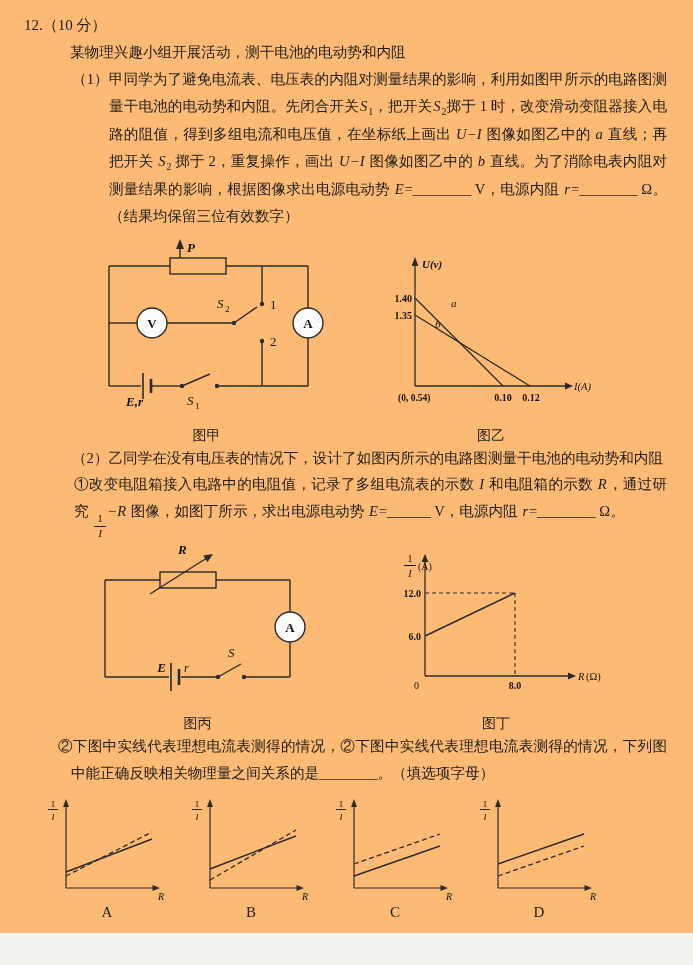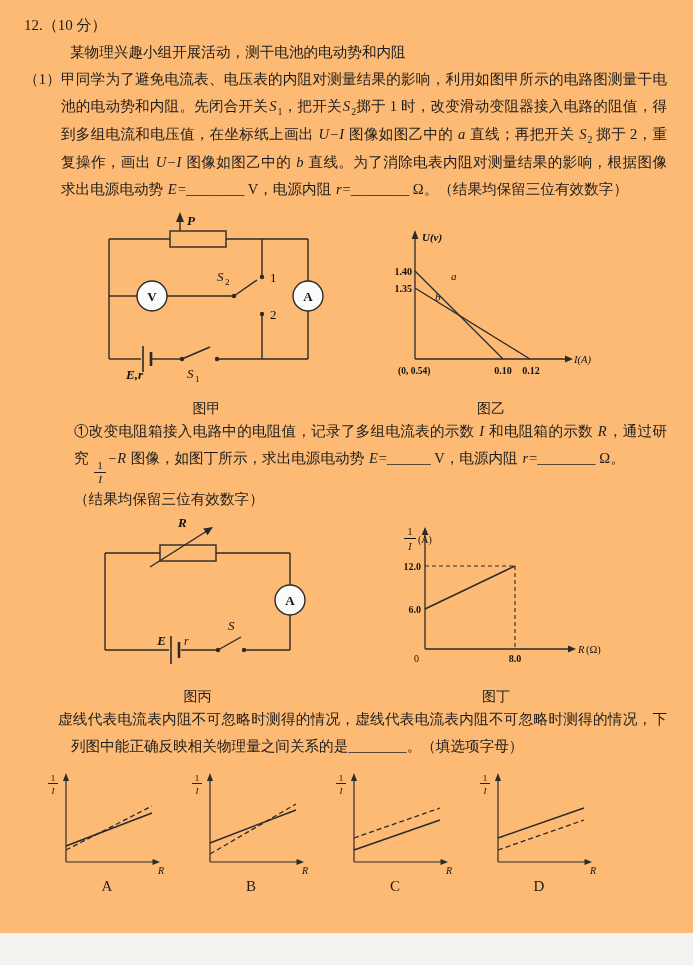--- a/index.html
+++ b/index.html
@@ -1,20 +1,20 @@
 <!DOCTYPE html>
 <html><head>
 <meta charset="utf-8">
 <style>
 *{margin:0;padding:0;box-sizing:border-box;}
 html,body{background:#f2f2ef;}
 body{width:693px;height:965px;font-family:"Liberation Serif","DejaVu Serif",serif;color:#1c1c1c;}
 .page{width:693px;height:933px;background:#fdba74;padding:12px 26px 0 24px;overflow:hidden;}
 .qnum{font-size:15px;line-height:1.8;}
-.para{font-size:14.6px;line-height:1.84;text-align:justify;}
+.para{font-size:14.6px;line-height:1.84;text-align:justify;margin-left:48px;}
 .m-intro{margin-left:46px;}
 .p-hang{padding-left:37px;text-indent:-37px;}
 .p-sub{margin-left:50px;}
 .p-sub2{margin-left:34px;padding-left:13px;text-indent:-13px;}
 .mi{font-style:italic;padding:0 1px;}
 sub.msub{font-size:0.68em;}
 .frac{display:inline-flex;flex-direction:column;align-items:center;vertical-align:-0.55em;line-height:1.15;font-size:0.78em;margin:0 2px;}
 .fnum{border-bottom:1px solid #222;padding:0 3px;}
 .fden{font-style:italic;padding:0 3px;}
 .figrow{display:flex;align-items:flex-end;}
@@ -110,26 +110,26 @@
           <text x="13" y="151" font-size="9.5" font-weight="bold">(0, 0.54)</text>
           <text x="118" y="151" font-size="10" font-weight="bold" text-anchor="middle">0.10</text>
           <text x="146" y="151" font-size="10" font-weight="bold" text-anchor="middle">0.12</text>
           <text x="189" y="140" font-size="10.5" font-style="italic">I(A)</text>
         </g>
       </svg>
       <div class="figcap">图乙</div>
     </div>
   </div>
 
+  <div class="para">（2）乙同学在没有电压表的情况下，设计了如图丙所示的电路图测量干电池的电动势和内阻</div>
 
   <div class="para p-sub">①改变电阻箱接入电路中的电阻值，记录了多组电流表的示数 <span class="mi">I</span> 和电阻箱的示数 <span class="mi">R</span>，通过研究 <span class="frac">
         <span class="fnum">1</span>
         <span class="fden">I</span>
       </span>−<span class="mi">R</span> 图像，如图丁所示，求出电源电动势 <span class="mi">E</span>=______ V，电源内阻 <span class="mi">r</span>=________ Ω。</div>
-  <div class="para p-sub">（结果均保留三位有效数字）</div>
 
   <div class="figrow figrow2">
 
     <div class="figure">
       <svg width="235" height="158" viewBox="0 0 235 158">
         <g stroke="#2a2a2a" stroke-width="1.4" fill="none">
           <path d="M25,38 V135"></path>
           <path d="M25,38 H80"></path>
           <rect x="80" y="30" width="56" height="16"></rect>
           <path d="M136,38 H210"></path>
@@ -185,21 +185,21 @@
           <text x="34" y="141" font-size="10" text-anchor="end">0</text>
           <text x="130" y="141" font-size="10" font-weight="bold" text-anchor="middle">8.0</text>
           <text x="193" y="132" font-size="10.5" font-style="italic">R</text>
           <text x="201" y="132" font-size="10.5">(Ω)</text>
         </g>
       </svg>
       <div class="figcap">图丁</div>
     </div>
   </div>
 
-  <div class="para p-sub2">虚线代表电流表内阻不可忽略时测得的情况，虚线代表电流表内阻不可忽略时测得的情况，下列图中能正确反映相关物理量之间关系的是________。（填选项字母）</div>
+  <div class="para p-sub2">②下图中实线代表理想电流表测得的情况，②下图中实线代表理想电流表测得的情况，下列图中能正确反映相关物理量之间关系的是________。（填选项字母）</div>
 
   <div class="optrow">
 
     <div class="opt">
       <svg width="130" height="112" viewBox="0 0 130 112">
         <g stroke="#2a2a2a" stroke-width="1.2" fill="none">
           <path d="M24,13 V96"></path>
             <path d="M24,96 H112"></path>
         </g>
         <g fill="#2a2a2a">

